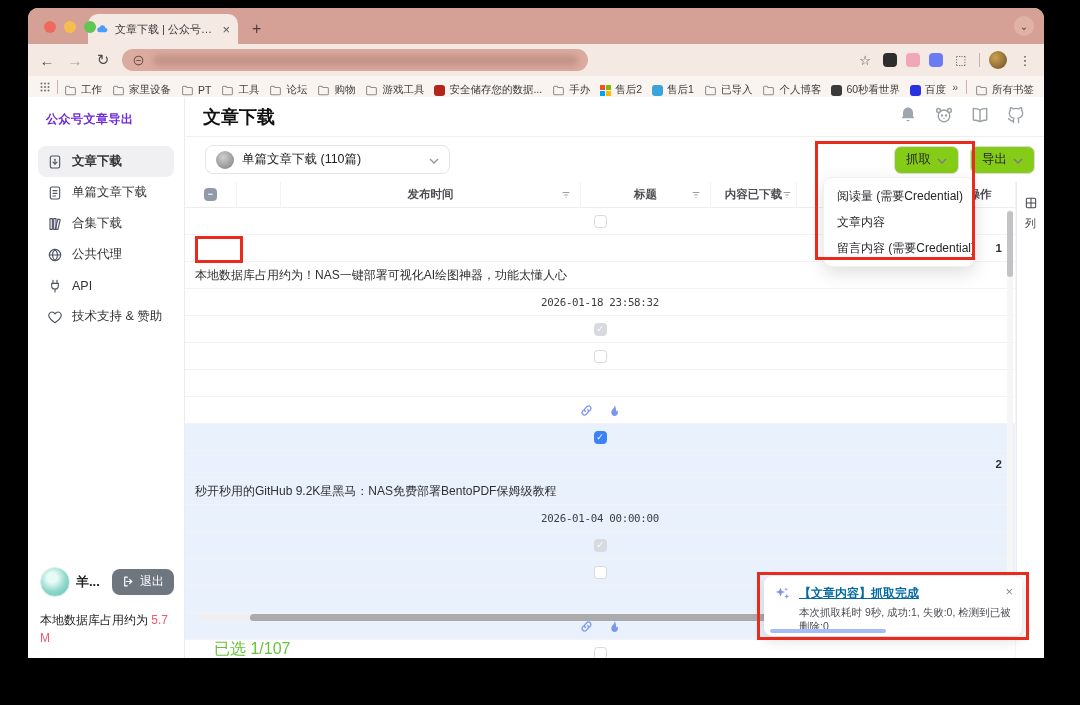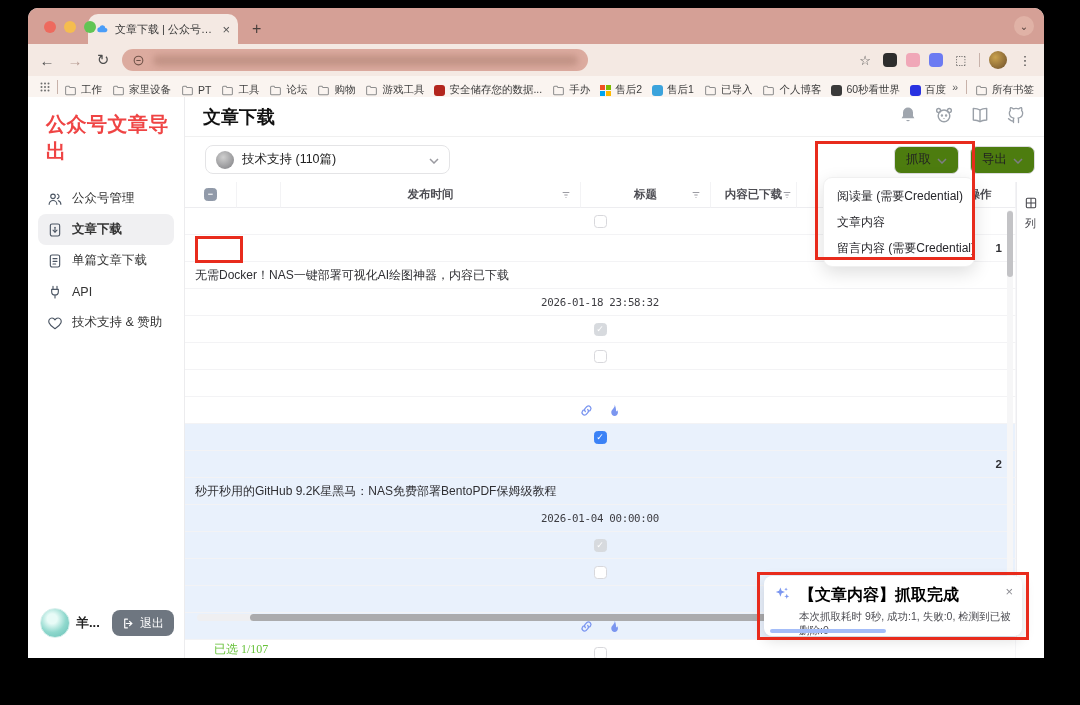--- a/index.html
+++ b/index.html
@@ -33,21 +33,21 @@
   .bm-ico { width:13px; height:13px; display:inline-flex; align-items:center; justify-content:center; color:#8d8d8d; }
   .site-sq { width:11px; height:11px; border-radius:3px; }
   .msgrid { width:11px; height:11px; display:grid; grid-template-columns:1fr 1fr; gap:1px; }
   .msgrid i { display:block; }
   .bm-list { display:flex; align-items:center; gap:10px; overflow:hidden; flex:1; }
   .bm-right { margin-left:auto; display:flex; align-items:center; gap:8px; }
 
   
   .app { flex:1; display:flex; background:#fff; min-height:0; }
   .sidebar { width:157px; border-right:1px solid #ececee; display:flex; flex-direction:column; padding:12px 10px 10px; }
-  .sb-title { font-size:20px; font-weight:bold; color:#ef4444; padding:2px 0 18px 8px; letter-spacing:.5px; }
+  .sb-title { font-size:12px; font-weight:bold; color:#6d28d9; padding:2px 0 18px 8px; letter-spacing:.5px; }
   .nav-item { height:31px; display:flex; align-items:center; gap:9px; padding:0 9px; font-size:12.5px; color:#333; border-radius:8px; }
   .nav-item .ni { width:16px; height:16px; color:#4b5563; display:inline-flex; }
   .nav-item.active { background:#f0f0f2; font-weight:bold; }
   .sb-spacer { flex:1; }
   .user-row { display:flex; align-items:center; gap:6px; padding:4px 0 10px 2px; }
   .user-avatar { width:30px; height:30px; border-radius:50%; background:radial-gradient(circle at 40% 35%, #e8fbf7 20%, #8fd8cd 55%, #64bdb4); border:1px solid #d7efec; flex:none; }
   .user-name { font-size:13px; font-weight:bold; color:#222; flex:1; }
   .logout-btn { background:#6e7680; color:#fff; border:none; border-radius:8px; height:26px; padding:0 10px; font-size:12px; display:flex; align-items:center; gap:5px; }
   .sb-note { font-size:12px; color:#1f1f1f; line-height:1.55; padding:4px 0 0 2px; }
   .sb-note + .sb-note { padding-top:8px; }
@@ -55,21 +55,21 @@
 
   .main { flex:1; position:relative; min-width:0; }
   .page-header { height:40px; border-bottom:1px solid #f0f0f0; display:flex; align-items:center; padding:0 18px; }
   .page-title { font-size:18px; font-weight:bold; color:#111; }
   .ph-icons { margin-left:auto; display:flex; align-items:center; gap:16px; color:#9aa0a8; }
   .controls { height:45px; display:flex; align-items:center; padding:0 9px 0 20px; }
   .acct-select { width:245px; height:29px; border:1px solid #e4e4e6; border-radius:8px; background:#fff; display:flex; align-items:center; gap:8px; padding:0 10px; font-size:12.5px; color:#222; }
   .acct-avatar { width:18px; height:18px; border-radius:50%; background:radial-gradient(circle at 40% 35%, #cfcfcf, #7c7c80); flex:none; }
   .acct-select .carat { margin-left:auto; color:#9a9aa0; }
   .ctl-right { margin-left:auto; display:flex; gap:11px; }
-  .btn { height:28px; border:1px solid #dcdcdf; background:#4d7c0f; border-radius:7px; font-size:12.5px; color:#222; display:flex; align-items:center; gap:6px; padding:0 11px; }
+  .btn { height:28px; border:1px solid #dcdcdf; background:#84cc16; border-radius:7px; font-size:12.5px; color:#222; display:flex; align-items:center; gap:6px; padding:0 11px; }
   .btn .carat { color:#7d7d84; }
 
   
   .table-wrap { position:absolute; left:0; top:85px; right:28px; height:458px; }
   .tgrid { display:grid; grid-template-columns:52px 44px 300px 130px 86px 88px 60px 71px; }
   .th { height:26px; font-size:11.5px; color:#4c4c52; font-weight:bold; display:flex; align-items:center; justify-content:center; border-bottom:1px solid #ededf0; border-right:1px solid #f3f3f5; position:relative; background:#fff; }
   .trow { display:contents; }
   .tc { height:27px; display:flex; align-items:center; justify-content:center; font-size:12px; color:#2f2f33; border-bottom:1px solid #f3f3f5; border-right:1px solid #f6f6f8; background:#fff; overflow:hidden; }
   .trow.alt .tc { background:#fcfcfd; }
   .trow.sel .tc { background:#e9f1fc; }
@@ -87,36 +87,36 @@
 
   .vscroll-track { position:absolute; right:31px; top:113px; width:6px; height:425px; background:#f6f6f7; border-radius:3px; }
   .vscroll-thumb { position:absolute; right:31px; top:114px; width:6px; height:66px; background:#c3c3c6; border-radius:3px; }
   .hscroll-track { position:absolute; left:12px; right:34px; bottom:19px; height:7px; background:#efeff1; border-radius:4px; }
   .hscroll-thumb { position:absolute; left:65px; bottom:19px; width:690px; height:7px; background:#ababad; border-radius:4px; }
 
   .col-panel { position:absolute; right:0; top:85px; width:28px; height:458px; border-left:1px solid #ededf0; display:flex; flex-direction:column; align-items:center; padding-top:14px; gap:2px; color:#45454b; }
   .col-panel .glabel { font-size:11px; }
 
   .tfooter { position:absolute; left:0; bottom:0; right:0; height:18px; display:flex; align-items:center; padding-left:29px; }
-  .sel-count { font-family:Liberation Serif, serif; font-size:12px; color:#67c23a; }
+  .sel-count { font-family:Liberation Sans, sans-serif; font-size:16px; color:#67c23a; }
 
   
   .dropdown { position:absolute; left:638px; top:80px; width:152px; background:#fff; border:1px solid #f0f0f0; border-radius:9px; box-shadow:0 6px 18px rgba(0,0,0,.13); padding:5px 0; z-index:50; }
   .dd-item { height:26px; display:flex; align-items:center; padding:0 13px; font-size:12px; color:#26262b; white-space:nowrap; }
 
   .redbox { position:absolute; border:3px solid #e82b1c; z-index:60; pointer-events:none; }
   #rb-fetch { left:630px; top:44px; width:160px; height:119px; }
   #rb-check { left:10px; top:139px; width:48px; height:27px; }
   #rb-toast { left:572px; top:475px; width:272px; height:68px; }
 
   .toast { position:absolute; left:579px; top:479px; width:258px; height:60px; background:#fff; border-radius:8px; box-shadow:0 4px 14px rgba(0,0,0,.14); z-index:55; display:flex; padding:9px 9px 0 10px; gap:8px; overflow:hidden; }
   .toast-ic { width:17px; height:17px; color:#7b96f0; flex:none; margin-top:1px; }
   .toast-body { flex:1; min-width:0; }
   .toast-title-row { display:flex; align-items:flex-start; }
-  .toast-title { font-size:16px; font-weight:bold; color:#000000; flex:1; }
+  .toast-title { font-size:12px; font-weight:bold; color:#0369a1; flex:1;text-decoration:underline; }
   .toast-close { color:#8d8d93; font-size:13px; line-height:1; padding-left:6px; }
   .toast-text { font-size:10.5px; color:#4c4c52; line-height:1.35; margin-top:3px; }
   .toast-progress { position:absolute; left:6px; bottom:3px; width:45%; height:4px; background:#a4bdf8; border-radius:2px; }
 </style>
 </head>
 <body>
 
 <div id="stage">
   <div id="window">
 
@@ -296,49 +296,56 @@
             <span>所有书签</span>
           </span>
       </div>
     </div>
 
     <div class="app">
 
       <div class="sidebar">
         <div class="sb-title">公众号文章导出</div>
         <div id="side-nav">
-            <div class="nav-item">
-      <span class="ni">
-                <svg viewBox="0 0 24 24" width="100%" height="100%" fill="none" stroke="currentColor" stroke-width="1.7" stroke-linecap="round" stroke-linejoin="round">
-                  <circle cx="9" cy="8" r="3.4"></circle>
-                  <path d="M3.2 20c0-3.2 2.6-5.8 5.8-5.8S14.8 16.8 14.8 20"></path>
-                  <path d="M15.5 4.8a3.4 3.4 0 0 1 0 6.6"></path>
-                  <path d="M17 14.5c2.5.8 3.8 2.8 3.8 5.5"></path>
-                </svg>
-              </span>
-      <span>公众号管理</span>
-            </div>
             <div class="nav-item active">
       <span class="ni">
                 <svg viewBox="0 0 24 24" width="100%" height="100%" fill="none" stroke="currentColor" stroke-width="1.7" stroke-linecap="round" stroke-linejoin="round">
                   <rect x="5" y="3" width="14" height="18" rx="2.5"></rect>
                   <path d="M12 8v7"></path>
                   <path d="M9 12.2l3 3 3-3"></path>
                 </svg>
               </span>
       <span>文章下载</span>
             </div>
             <div class="nav-item">
       <span class="ni">
                 <svg viewBox="0 0 24 24" width="100%" height="100%" fill="none" stroke="currentColor" stroke-width="1.7" stroke-linecap="round" stroke-linejoin="round">
                   <rect x="5" y="3" width="14" height="18" rx="2.5"></rect>
                   <path d="M9 8.5h6M9 12.5h6M9 16.5h4"></path>
                 </svg>
               </span>
       <span>单篇文章下载</span>
+            </div>
+            <div class="nav-item">
+      <span class="ni">
+                <svg viewBox="0 0 24 24" width="100%" height="100%" fill="none" stroke="currentColor" stroke-width="1.7" stroke-linecap="round" stroke-linejoin="round">
+                  <path d="M4.5 4h3.5v16H4.5zM10 4h3.5v16H10z"></path>
+                  <path d="M16.3 4.7l3.6.9-3.6 14.7-3.6-.9z"></path>
+                </svg>
+              </span>
+      <span>合集下载</span>
+            </div>
+            <div class="nav-item">
+      <span class="ni">
+                <svg viewBox="0 0 24 24" width="100%" height="100%" fill="none" stroke="currentColor" stroke-width="1.7" stroke-linecap="round" stroke-linejoin="round">
+                  <circle cx="12" cy="12" r="8.5"></circle>
+                  <path d="M3.5 12h17M12 3.5c2.6 2.4 3.8 5.3 3.8 8.5s-1.2 6.1-3.8 8.5c-2.6-2.4-3.8-5.3-3.8-8.5S9.4 5.9 12 3.5z"></path>
+                </svg>
+              </span>
+      <span>公共代理</span>
             </div>
             <div class="nav-item">
       <span class="ni">
                 <svg viewBox="0 0 24 24" width="100%" height="100%" fill="none" stroke="currentColor" stroke-width="1.7" stroke-linecap="round" stroke-linejoin="round">
                   <path d="M9 3.5V8M15 3.5V8"></path>
                   <path d="M7 8h10v3.5a5 5 0 0 1-10 0z"></path>
                   <path d="M12 16.5V21"></path>
                 </svg>
               </span>
       <span>API</span>
@@ -360,20 +367,23 @@
             <span class="ni" style="width:13px;height:13px;display:inline-flex">
               <svg viewBox="0 0 24 24" width="13" height="13" fill="none" stroke="#fff" stroke-width="2.2" stroke-linecap="round" stroke-linejoin="round">
                   <path d="M10 4H5v16h5"></path>
                   <path d="M14 8l4 4-4 4"></path>
                   <path d="M8 12h10"></path>
                 </svg>
             </span>
             <span>退出</span>
           </button>
         </div>
+        <div class="sb-note">
+          <span>本地数据库占用约为</span> <span class="v-red">5.7 M</span>
+        </div>
       </div>
 
       <div class="main">
         <div class="page-header">
           <span class="page-title">文章下载</span>
           <div class="ph-icons">
             <span><svg viewBox="0 0 24 24" width="20" height="20" fill="#a0a6ae">
                   <path d="M12 3a6 6 0 0 0-6 6v4.2L4.3 16h15.4L18 13.2V9a6 6 0 0 0-6-6z"></path>
                   <path d="M9.8 18a2.3 2.3 0 0 0 4.4 0z"></path>
                 </svg></span>
@@ -391,21 +401,21 @@
                 </svg></span>
             <span><svg viewBox="0 0 24 24" width="20" height="20" fill="none" stroke="#9aa0a8" stroke-width="1.6" stroke-linecap="round" stroke-linejoin="round">
                   <path d="M9 19c-4 1.2-4-2-6-2.5M15 21v-3.3c0-1 .1-1.4-.5-2 2.8-.3 5.5-1.4 5.5-6a4.6 4.6 0 0 0-1.3-3.2 4.2 4.2 0 0 0-.1-3.2s-1-.3-3.4 1.3a11.8 11.8 0 0 0-6.4 0C6.4 3 5.4 3.3 5.4 3.3a4.2 4.2 0 0 0-.1 3.2A4.6 4.6 0 0 0 4 9.7c0 4.6 2.7 5.7 5.5 6-.6.6-.6 1.2-.5 2V21"></path>
                 </svg></span>
           </div>
         </div>
 
         <div class="controls">
           <div class="acct-select">
             <span class="acct-avatar"></span>
-            <span>技术支持  (110篇)</span>
+            <span>单篇文章下载  (110篇)</span>
             <span class="carat"><svg width="10" height="6" viewBox="0 0 10 6" fill="none" stroke="currentColor" stroke-width="1.5">
                   <path d="M1 1l4 4 4-4"></path>
                 </svg></span>
           </div>
           <div class="ctl-right">
             <button class="btn">
               <span>抓取</span>
               <span class="carat"><svg width="10" height="6" viewBox="0 0 10 6" fill="none" stroke="currentColor" stroke-width="1.5">
                     <path d="M1 1l4 4 4-4"></path>
                   </svg></span>
@@ -454,21 +464,21 @@
             <div class="th">
                 <span>操作</span>
               </div>
           </div>
           <div id="tbody">
   <div class="tgrid trow">
     <div class="tc">
                   <span class="cb"></span>
                 </div>
     <div class="tc c-idx">1</div>
-    <div class="tc c-title">无需Docker！NAS一键部署可视化AI绘图神器，内容已下载</div>
+    <div class="tc c-title">本地数据库占用约为！NAS一键部署可视化AI绘图神器，功能太懂人心</div>
     <div class="tc c-time">2026-01-18 23:58:32</div>
     <div class="tc">
                   <span class="cb cb-gray">✓</span>
                 </div>
     <div class="tc">
                   <span class="cb"></span>
                 </div>
     <div class="tc"></div>
     <div class="tc c-act">
       <span class="ic-op">

